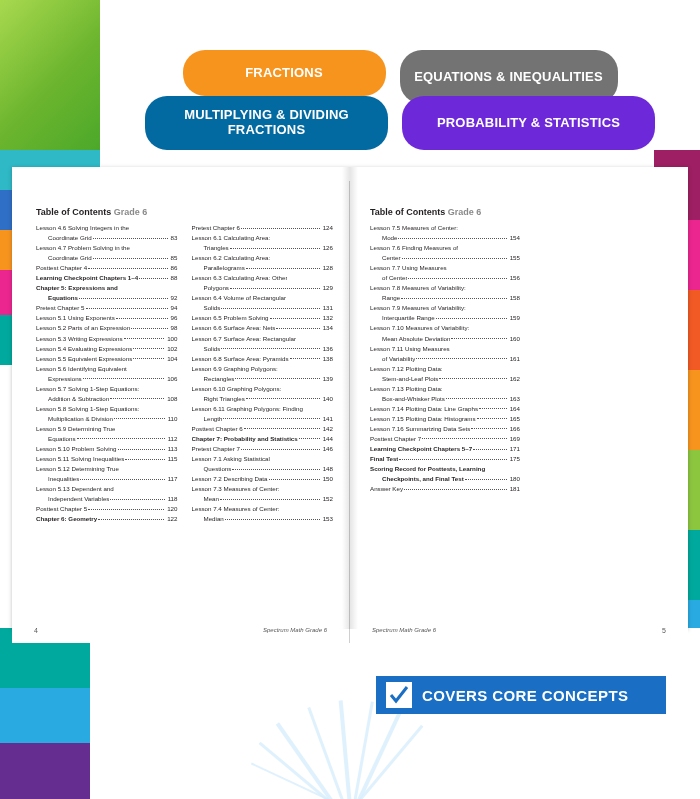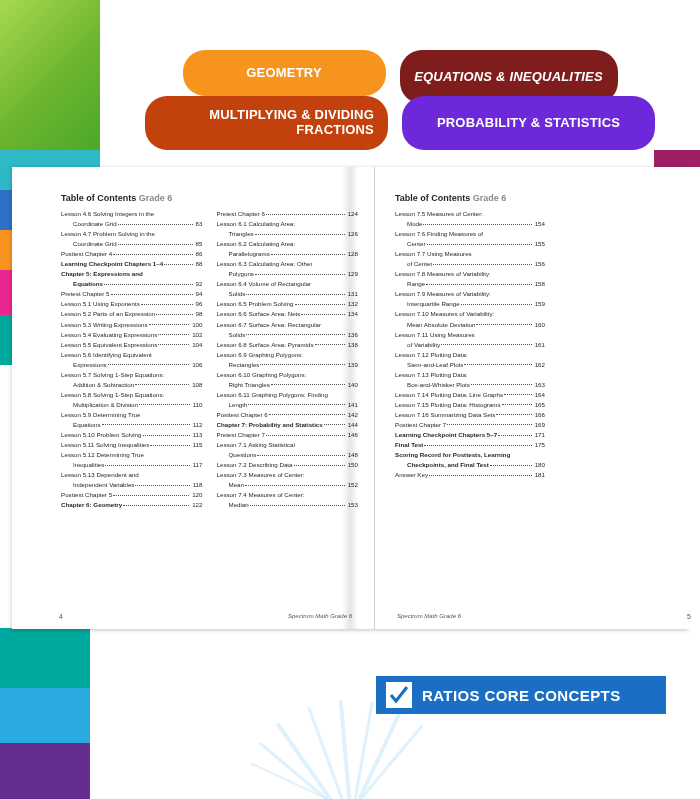--- a/index.html
+++ b/index.html
@@ -48,34 +48,33 @@
   .btn-row{position:absolute;left:100px;width:600px;display:flex;justify-content:center;gap:14px;}
   .row1{top:50px;}
   .row2{top:96px;}
   .pill{
     border-radius:22px;color:#ffffff;font-weight:bold;font-size:13px;
     display:flex;align-items:center;justify-content:center;text-align:center;
     line-height:1.15;padding:6px 14px;letter-spacing:.2px;
   }
   .pill.geometry{background:#f7941e;width:175px;height:34px;}
   .pill.ratios{background:#6d2f8f;width:175px;height:42px;}
-  .pill.equations{background:#7f1d1d;width:190px;height:42px;font-style:italic;}
-  .pill.multiplying{background:#c2410c;width:215px;height:42px;text-align:right;}
+  .pill.equations{background:#737373;width:190px;height:42px;}
+  .pill.multiplying{background:#0369a1;width:215px;height:42px;}
   .pill.probability{background:#6d28d9;width:225px;height:42px;}
 
   
   .book{
     position:absolute;left:12px;top:167px;width:676px;height:462px;
     background:#ffffff;
     box-shadow:0 1px 4px rgba(0,0,0,.25);
   }
   .page{
-    position:absolute;top:0;height:462px;background:#ffffff;
+    position:absolute;top:14px;height:462px;background:#ffffff;
     box-sizing:border-box;
-    margin-left:25px;
   }
   .page-left{left:0;width:338px;border-right:1px solid #cfcfcf;}
   .page-right{left:338px;width:338px;}
   .gutter{position:absolute;left:330px;top:0;width:16px;height:462px;
     background:linear-gradient(to right,rgba(0,0,0,0.0),rgba(0,0,0,0.10),rgba(0,0,0,0.0));}
 
   .toc-title{font-size:9px;color:#231f20;font-weight:bold;margin:0 0 6px 0;}
   .toc-title .grade{color:#8a8a8a;font-weight:bold;}
 
   .cols{display:flex;gap:14px;}
@@ -151,21 +150,21 @@
   <div class="ray" style="left:350px;top:700px;width:3px;height:120px;transform:rotate(10deg);"></div>
   <div class="ray" style="left:350px;top:700px;width:4px;height:115px;transform:rotate(25deg);"></div>
   <div class="ray" style="left:350px;top:700px;width:3px;height:110px;transform:rotate(40deg);"></div>
 
   <div class="bg-poly bl-teal"></div>
   <div class="bg-poly bl-blue"></div>
   <div class="bg-poly bl-purple"></div>
 </div>
 
 <div class="btn-row row1">
-  <div class="pill geometry">GEOMETRY</div>
+  <div class="pill geometry">FRACTIONS</div>
   <div class="pill equations">EQUATIONS &amp; INEQUALITIES</div>
 </div>
 <div class="btn-row row2">
   <div class="pill multiplying">MULTIPLYING &amp; DIVIDING FRACTIONS</div>
   <div class="pill probability">PROBABILITY &amp; STATISTICS</div>
 </div>
 
 <div class="book">
 
   <div class="page page-left">
@@ -639,14 +638,14 @@
 
   <div class="gutter"></div>
 </div>
 
 <div class="covers">
   <div class="check-box">
     <svg width="22" height="22" viewBox="0 0 22 22">
       <path d="M3 11 L8 17 L19 3" stroke="#1a6fc4" stroke-width="3" fill="none"></path>
     </svg>
   </div>
-  <div class="covers-txt">RATIOS CORE CONCEPTS</div>
+  <div class="covers-txt">COVERS CORE CONCEPTS</div>
 </div>
 
 </body></html>

